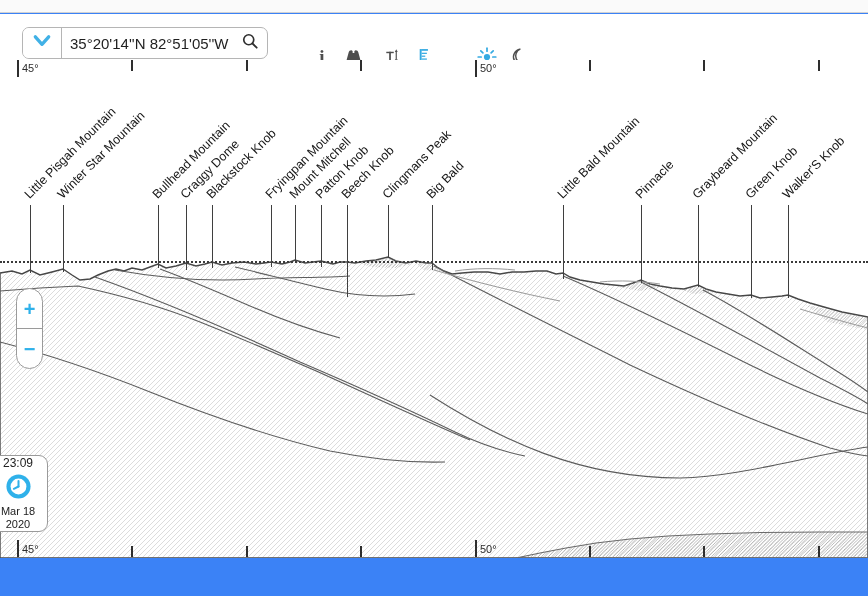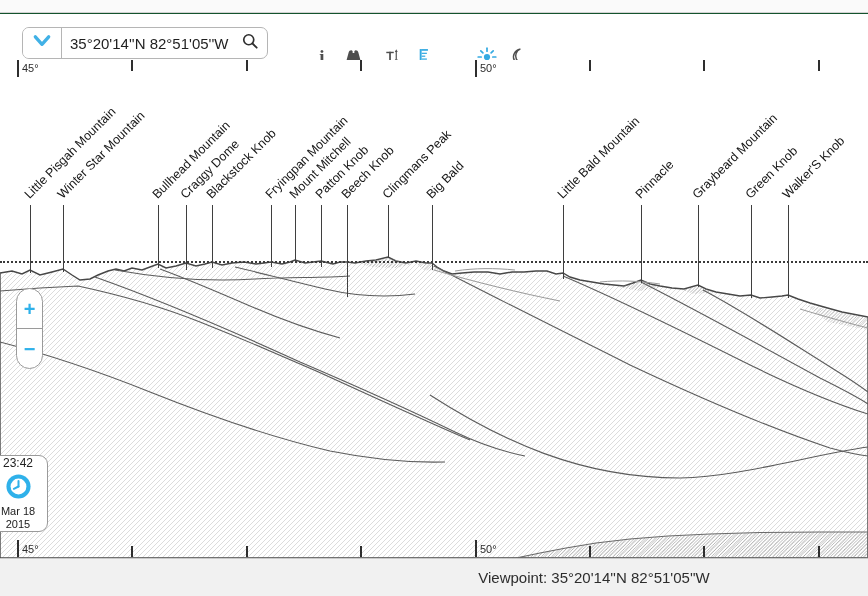--- a/index.html
+++ b/index.html
@@ -1,17 +1,17 @@
 <!DOCTYPE html>
 <html><head>
 <meta charset="utf-8">
 <style>
   html,body{margin:0;padding:0;background:#e9e9e9;}
   *{box-sizing:border-box;}
-  #app{position:relative;width:868px;height:596px;background:#14532d;overflow:hidden;
+  #app{position:relative;width:868px;height:596px;background:#3b82f6;overflow:hidden;
        font-family:"Liberation Sans", sans-serif;}
   
   #titlestrip{position:absolute;left:0;top:0;width:868px;height:13px;background:#fafafa;
               border-bottom:1px solid #d2d2d2;}
   #toolbar{position:absolute;left:0;top:14px;width:868px;height:46px;background:#ffffff;}
   #searchbox{position:absolute;left:22px;top:13px;width:246px;height:32px;border:1.5px solid #b5b5b5;
              border-radius:7px;background:#fff;display:flex;align-items:center;overflow:hidden;}
   #chev-btn{width:39px;height:100%;display:flex;align-items:center;justify-content:center;
             border-right:1px solid #b5b5b5;cursor:pointer;background:#fff;}
   #coord-input{flex:1;border:none;outline:none;font-family:"Liberation Sans",sans-serif;
@@ -247,32 +247,29 @@
         <div class="tick bot" style="left: 703px; height: 11px;"></div>
         <div class="tick bot" style="left: 818px; height: 11px;"></div>
       </div>
 
     <div id="zoompill">
       <div class="zbtn" id="zoom-in">+</div>
       <div class="zbtn" id="zoom-out">−</div>
     </div>
 
     <div id="clockwidget">
-      <div id="clock-time">23:42</div>
+      <div id="clock-time">23:09</div>
       <span id="clock-icon">
         <svg width="27" height="27" viewBox="0 0 28 28">
           <circle cx="14" cy="14" r="12.5" fill="#2fb1ea"></circle>
           <circle cx="14" cy="14" r="8.2" fill="#ffffff"></circle>
           <g stroke="#2fb1ea" stroke-width="2.1" stroke-linecap="round">
             <line x1="14" y1="14" x2="14" y2="8.2"></line>
             <line x1="14" y1="14" x2="9.2" y2="16.4"></line>
           </g>
         </svg>
       </span>
       <div id="clock-date">Mar 18</div>
-      <div id="clock-year">2015</div>
+      <div id="clock-year">2020</div>
     </div>
   </div>
 
-  <div id="statusbar">
-    <span id="viewpoint-text">Viewpoint: 35°20'14''N 82°51'05''W</span>
-  </div>
 </div>
 
 </body></html>

